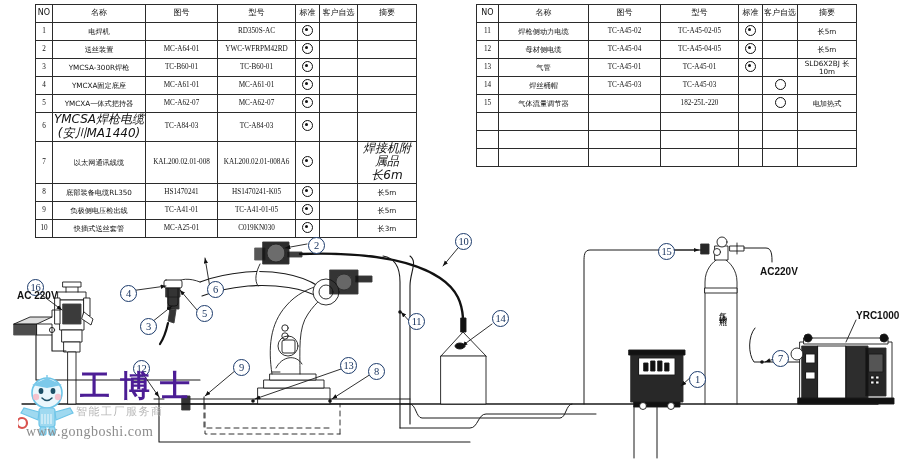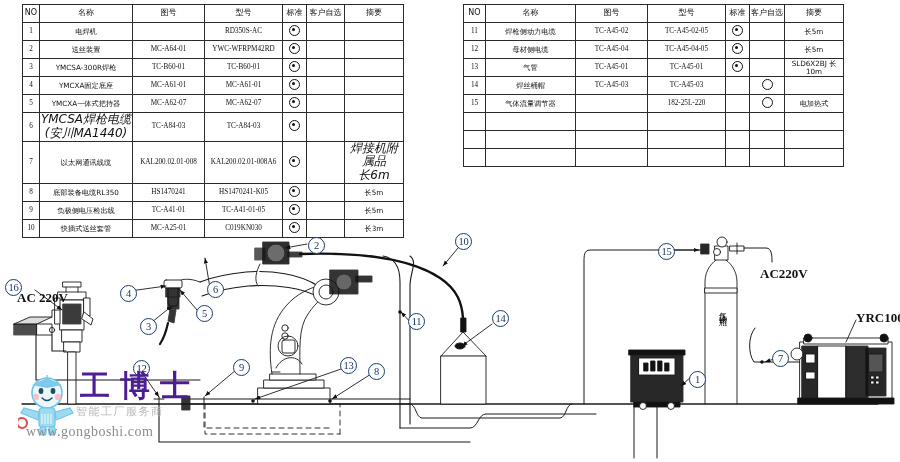--- a/index.html
+++ b/index.html
@@ -4,21 +4,21 @@
 <style>
   html,body{margin:0;padding:0;background:#fff;}
   body{
     width:900px;height:462px;overflow:hidden;position:relative;
     font-family:"Liberation Serif","DejaVu Serif",serif;
     color:#111;
   }
   #root{position:relative;width:900px;height:462px;}
 
   
-  .parts-table{position:absolute;border-collapse:collapse;table-layout:fixed;}
+  .parts-table{position:absolute;border-collapse:collapse;table-layout:fixed;margin-left:13px;}
   .parts-table td,.parts-table th{
     border:1px solid #2b2b2b;
     font-size:7.2px;line-height:1.05;
     text-align:center;vertical-align:middle;
     padding:0;font-weight:normal;
     color:#111;
   }
   .parts-table th{font-size:8px;height:17px;}
   .parts-table td{height:17px;}
   .parts-table td.tall{height:20px;}
@@ -42,22 +42,22 @@
   
   .callout{
     position:absolute;width:17px;height:17px;border-radius:50%;
     border:1.1px solid #1b3a6b;background:#fff;
     font-family:"Liberation Serif",serif;font-size:10.5px;
     color:#14305c;display:flex;align-items:center;justify-content:center;
     box-sizing:border-box;letter-spacing:-0.3px;
   }
 
   .diag-label{
-    position:absolute;font-family:Liberation Serif, serif;
-    font-size:13px;color:#111;white-space:nowrap;font-weight:bold;
+    position:absolute;font-family:Liberation Sans, sans-serif;
+    font-size:10px;color:#111;white-space:nowrap;font-weight:bold;
   }
   .diag-label.cnv{
     font-family:"DejaVu Sans",sans-serif;font-size:8px;font-weight:normal;
     writing-mode:vertical-rl;white-space:normal;letter-spacing:2px;
   }
 
   
   #watermark{position:absolute;left:10px;top:370px;width:260px;height:92px;pointer-events:none;}
   .wm-big{
     position:absolute;left:70px;top:-4px;
@@ -501,21 +501,21 @@
           <line x1="141" y1="143" x2="159" y2="169" marker-end="url(#arrow)"></line>
           <line x1="236" y1="142" x2="205" y2="168" marker-end="url(#arrow)"></line>
           <line x1="673" y1="22" x2="699" y2="22" marker-end="url(#arrow)"></line>
           <line x1="692" y1="148" x2="681" y2="158" marker-end="url(#arrow)"></line>
           <line x1="777" y1="130" x2="765" y2="134" marker-end="url(#arrow)"></line>
         </g>
       </g>
     </svg>
 
     <div id="callout-layer">
-        <div class="callout" style="left: 5px; top: 51px;">16</div>
+        <div class="callout" style="left: 27px; top: 51px;">16</div>
         <div class="callout" style="left: 120px; top: 57px;">4</div>
         <div class="callout" style="left: 140px; top: 90px;">3</div>
         <div class="callout" style="left: 196px; top: 77px;">5</div>
         <div class="callout" style="left: 207px; top: 53px;">6</div>
         <div class="callout" style="left: 308px; top: 9px;">2</div>
         <div class="callout" style="left: 455px; top: 5px;">10</div>
         <div class="callout" style="left: 408px; top: 85px;">11</div>
         <div class="callout" style="left: 492px; top: 82px;">14</div>
         <div class="callout" style="left: 340px; top: 129px;">13</div>
         <div class="callout" style="left: 368px; top: 135px;">8</div>

